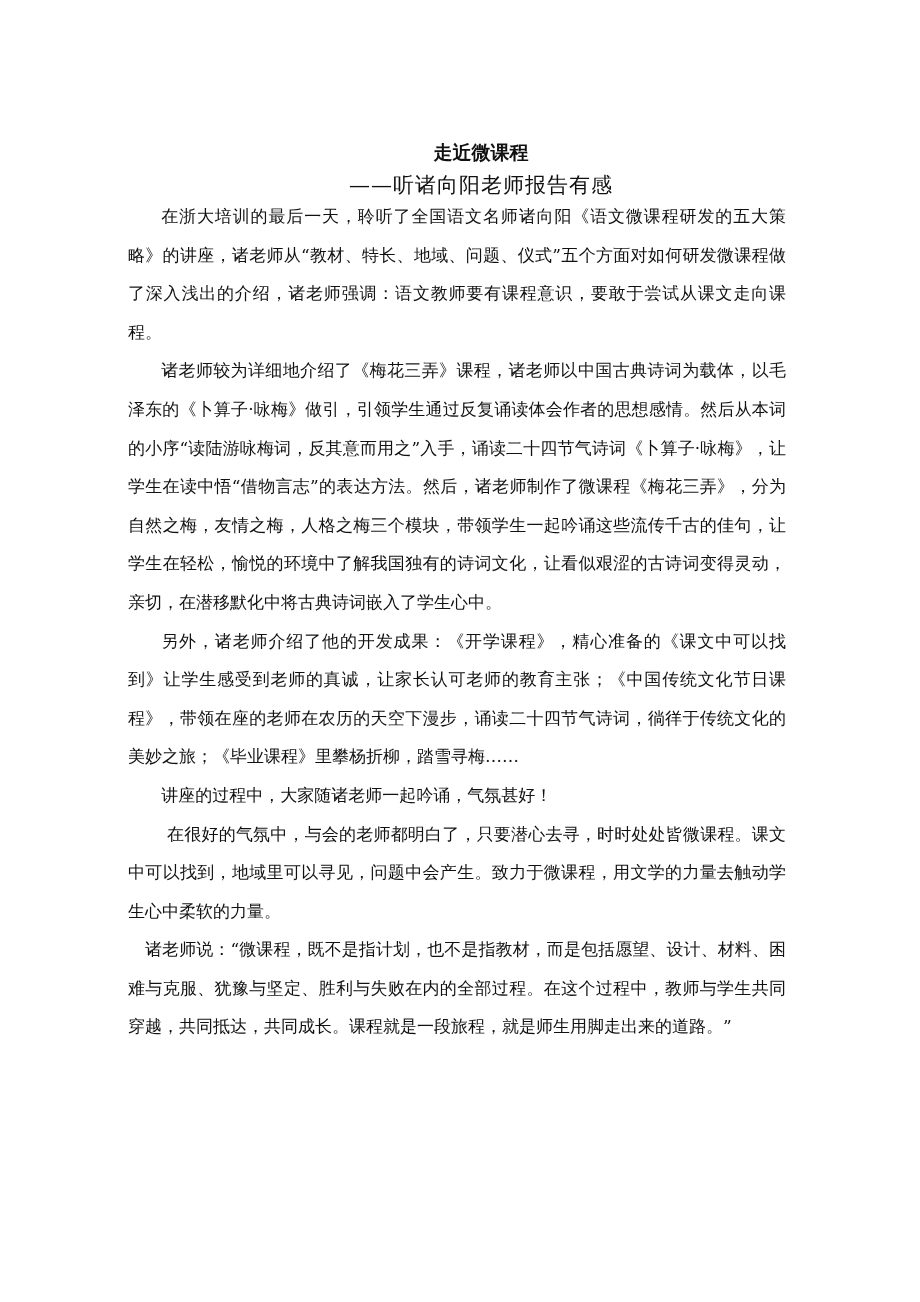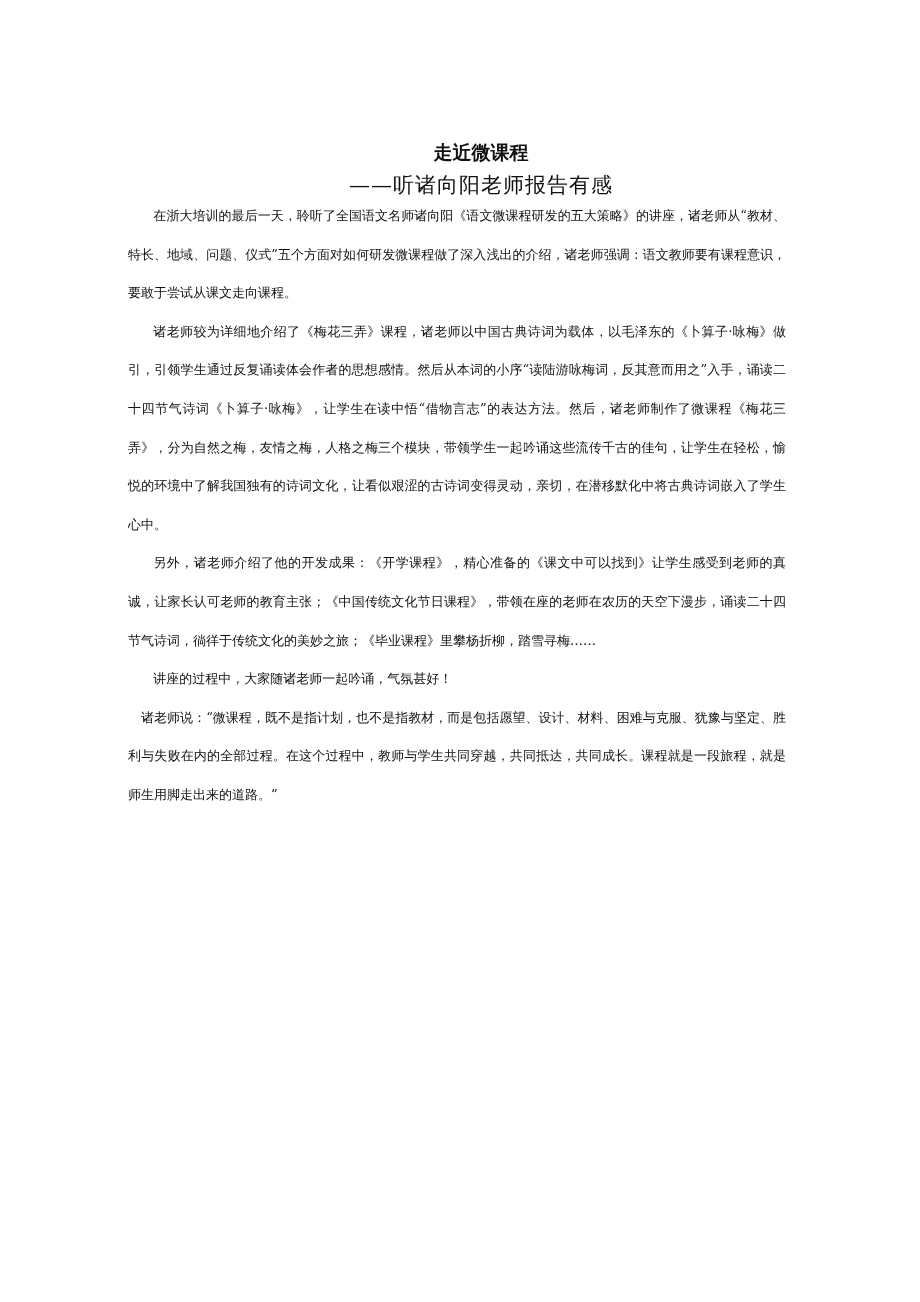--- a/index.html
+++ b/index.html
@@ -13,33 +13,34 @@
       position: absolute; left: 0; width: 962px; top: 114px;
       text-align: center; font-size: 19px; font-weight: bold; line-height: 26px;
       font-family: "DejaVu Sans", sans-serif; letter-spacing: 0px;
     }
     .subtitle {
       position: absolute; left: 0; width: 962px; top: 146px;
       text-align: center; font-size: 21px; line-height: 28px; letter-spacing: 1px;
     }
     .body {
       position: absolute; left: 128px; top: 172px; width: 658px;
-      font-size: 13px; line-height: 38.6px; text-align: justify;
+      font-size: 17px; line-height: 38.6px; text-align: justify;
     }
     .body p { margin: 0; text-indent: 2em; }
     .body p.i1 { text-indent: 1.95em; }
     .body p.i2 { text-indent: 2.3em; }
     .body p.i3 { text-indent: 1em; }
   </style>
 </head>
 <body>
 
 <div class="page">
   <div class="title">走近微课程</div>
   <div class="subtitle">——听诸向阳老师报告有感</div>
   <div class="body">
     <p class="i1">在浙大培训的最后一天，聆听了全国语文名师诸向阳《语文微课程研发的五大策略》的讲座，诸老师从“教材、特长、地域、问题、仪式”五个方面对如何研发微课程做了深入浅出的介绍，诸老师强调：语文教师要有课程意识，要敢于尝试从课文走向课程。</p>
     <p class="i1">诸老师较为详细地介绍了《梅花三弄》课程，诸老师以中国古典诗词为载体，以毛泽东的《卜算子·咏梅》做引，引领学生通过反复诵读体会作者的思想感情。然后从本词的小序“读陆游咏梅词，反其意而用之”入手，诵读二十四节气诗词《卜算子·咏梅》，让学生在读中悟“借物言志”的表达方法。然后，诸老师制作了微课程《梅花三弄》，分为自然之梅，友情之梅，人格之梅三个模块，带领学生一起吟诵这些流传千古的佳句，让学生在轻松，愉悦的环境中了解我国独有的诗词文化，让看似艰涩的古诗词变得灵动，亲切，在潜移默化中将古典诗词嵌入了学生心中。</p>
     <p class="i1">另外，诸老师介绍了他的开发成果：《开学课程》，精心准备的《课文中可以找到》让学生感受到老师的真诚，让家长认可老师的教育主张；《中国传统文化节日课程》，带领在座的老师在农历的天空下漫步，诵读二十四节气诗词，徜徉于传统文化的美妙之旅；《毕业课程》里攀杨折柳，踏雪寻梅……</p>
     <p class="i1">讲座的过程中，大家随诸老师一起吟诵，气氛甚好！</p>
+    <p class="i2">在很好的气氛中，与会的老师都明白了，只要潜心去寻，时时处处皆微课程。课文中可以找到，地域里可以寻见，问题中会产生。致力于微课程，用文学的力量去触动学生心中柔软的力量。</p>
     <p class="i3" style="text-indent:1em">诸老师说：“微课程，既不是指计划，也不是指教材，而是包括愿望、设计、材料、困难与克服、犹豫与坚定、胜利与失败在内的全部过程。在这个过程中，教师与学生共同穿越，共同抵达，共同成长。课程就是一段旅程，就是师生用脚走出来的道路。”</p>
   </div>
 </div>
 
 </body></html>

